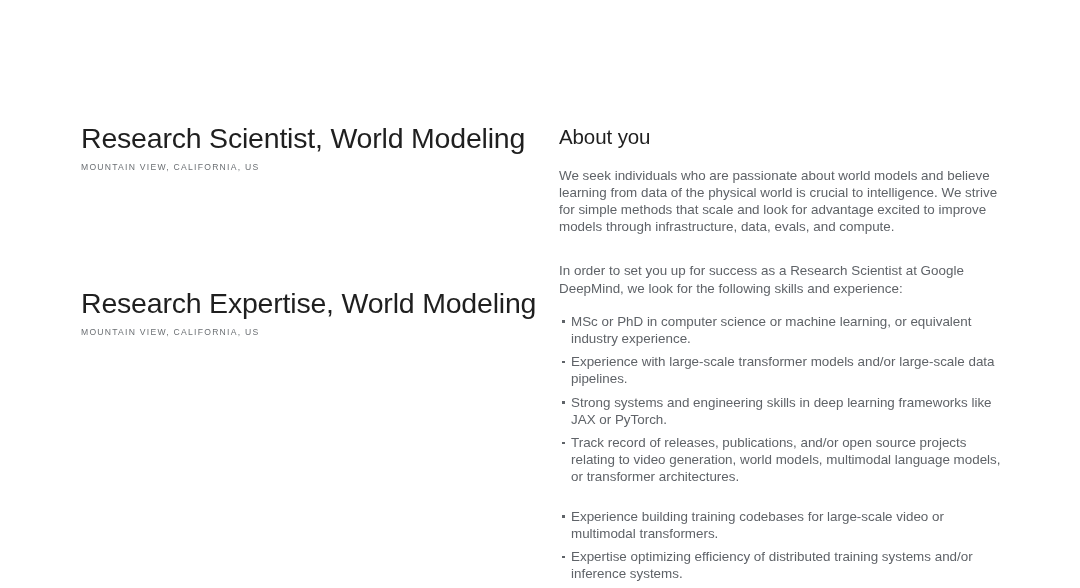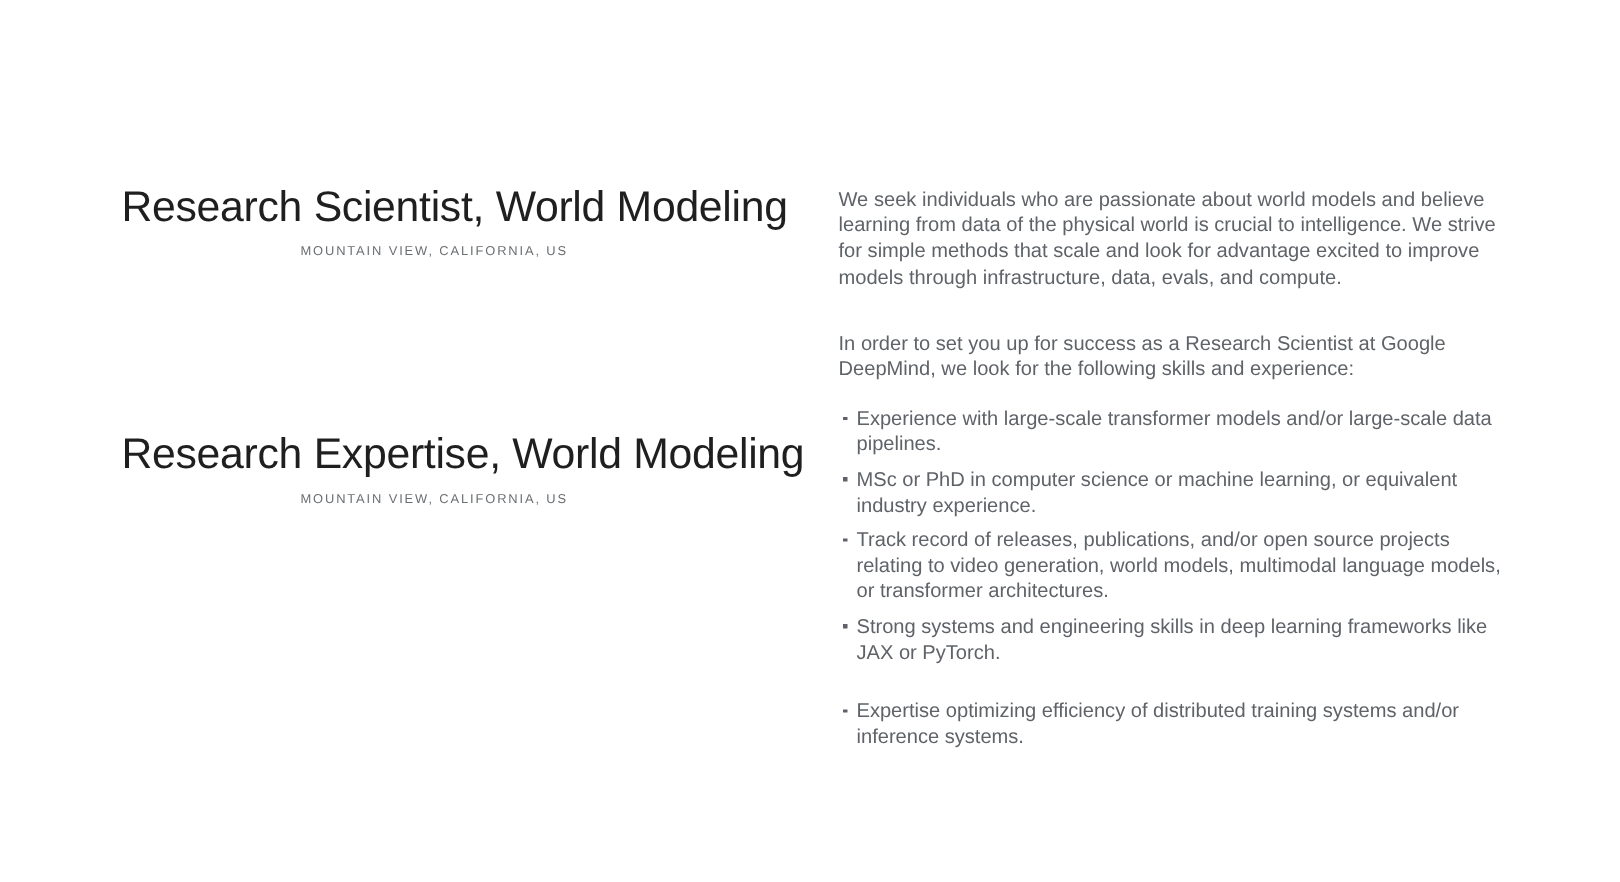--- a/index.html
+++ b/index.html
@@ -23,21 +23,20 @@
   }
 
   
   .left-col {
     position: absolute;
     left: 81px;
     top: 122px;
     width: 417px;
   }
   .job-block {
-    text-align: center;
   }
   .job-block + .job-block {
     margin-top: 115px;
   }
   .job-title {
     font-size: 28.5px;
     font-weight: 400;
     color: #1f1f1f;
     letter-spacing: -0.2px;
     line-height: 1.18;
@@ -125,34 +124,36 @@
 
     <div class="job-block">
       <h1 class="job-title">Research Expertise, World Modeling</h1>
       <div class="job-location">MOUNTAIN VIEW, CALIFORNIA, US</div>
     </div>
 
   </div>
 
   <div class="right-col">
 
+    <h2 class="about-heading">About you</h2>
 
     <p class="body-para">We seek individuals who are passionate about world models and believe learning from data of the physical world is crucial to intelligence. We strive for simple methods that scale and look for advantage excited to improve models through infrastructure, data, evals, and compute.</p>
 
     <p class="body-para tight">In order to set you up for success as a Research Scientist at Google DeepMind, we look for the following skills and experience:</p>
 
     <ul class="bullet-list">
+      <li>MSc or PhD in computer science or machine learning, or equivalent industry experience.</li>
       <li>Experience with large-scale transformer models and/or large-scale data pipelines.</li>
-      <li>MSc or PhD in computer science or machine learning, or equivalent industry experience.</li>
+      <li>Strong systems and engineering skills in deep learning frameworks like JAX or PyTorch.</li>
       <li>Track record of releases, publications, and/or open source projects relating to video generation, world models, multimodal language models, or transformer architectures.</li>
-      <li>Strong systems and engineering skills in deep learning frameworks like JAX or PyTorch.</li>
     </ul>
 
     <div class="spacer-after-list"></div>
 
 
     <ul class="bullet-list">
+      <li>Experience building training codebases for large-scale video or multimodal transformers.</li>
       <li>Expertise optimizing efficiency of distributed training systems and/or inference systems.</li>
     </ul>
 
   </div>
 
 </div>
 
 </body></html>

